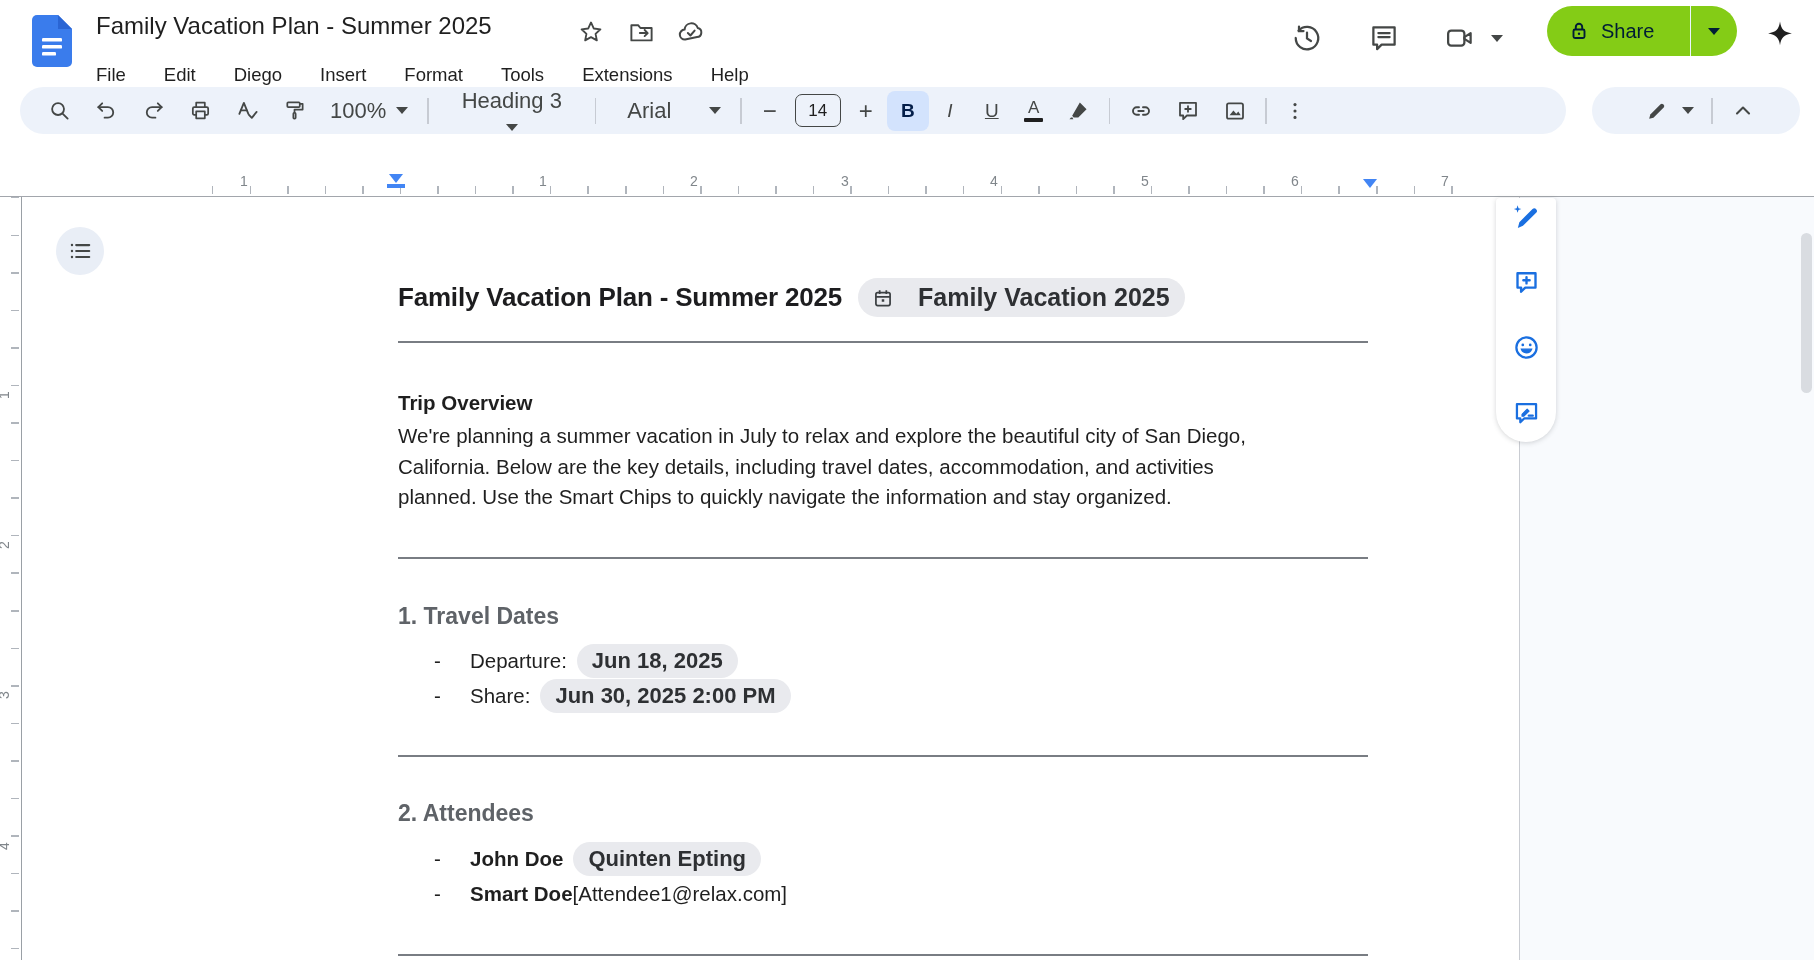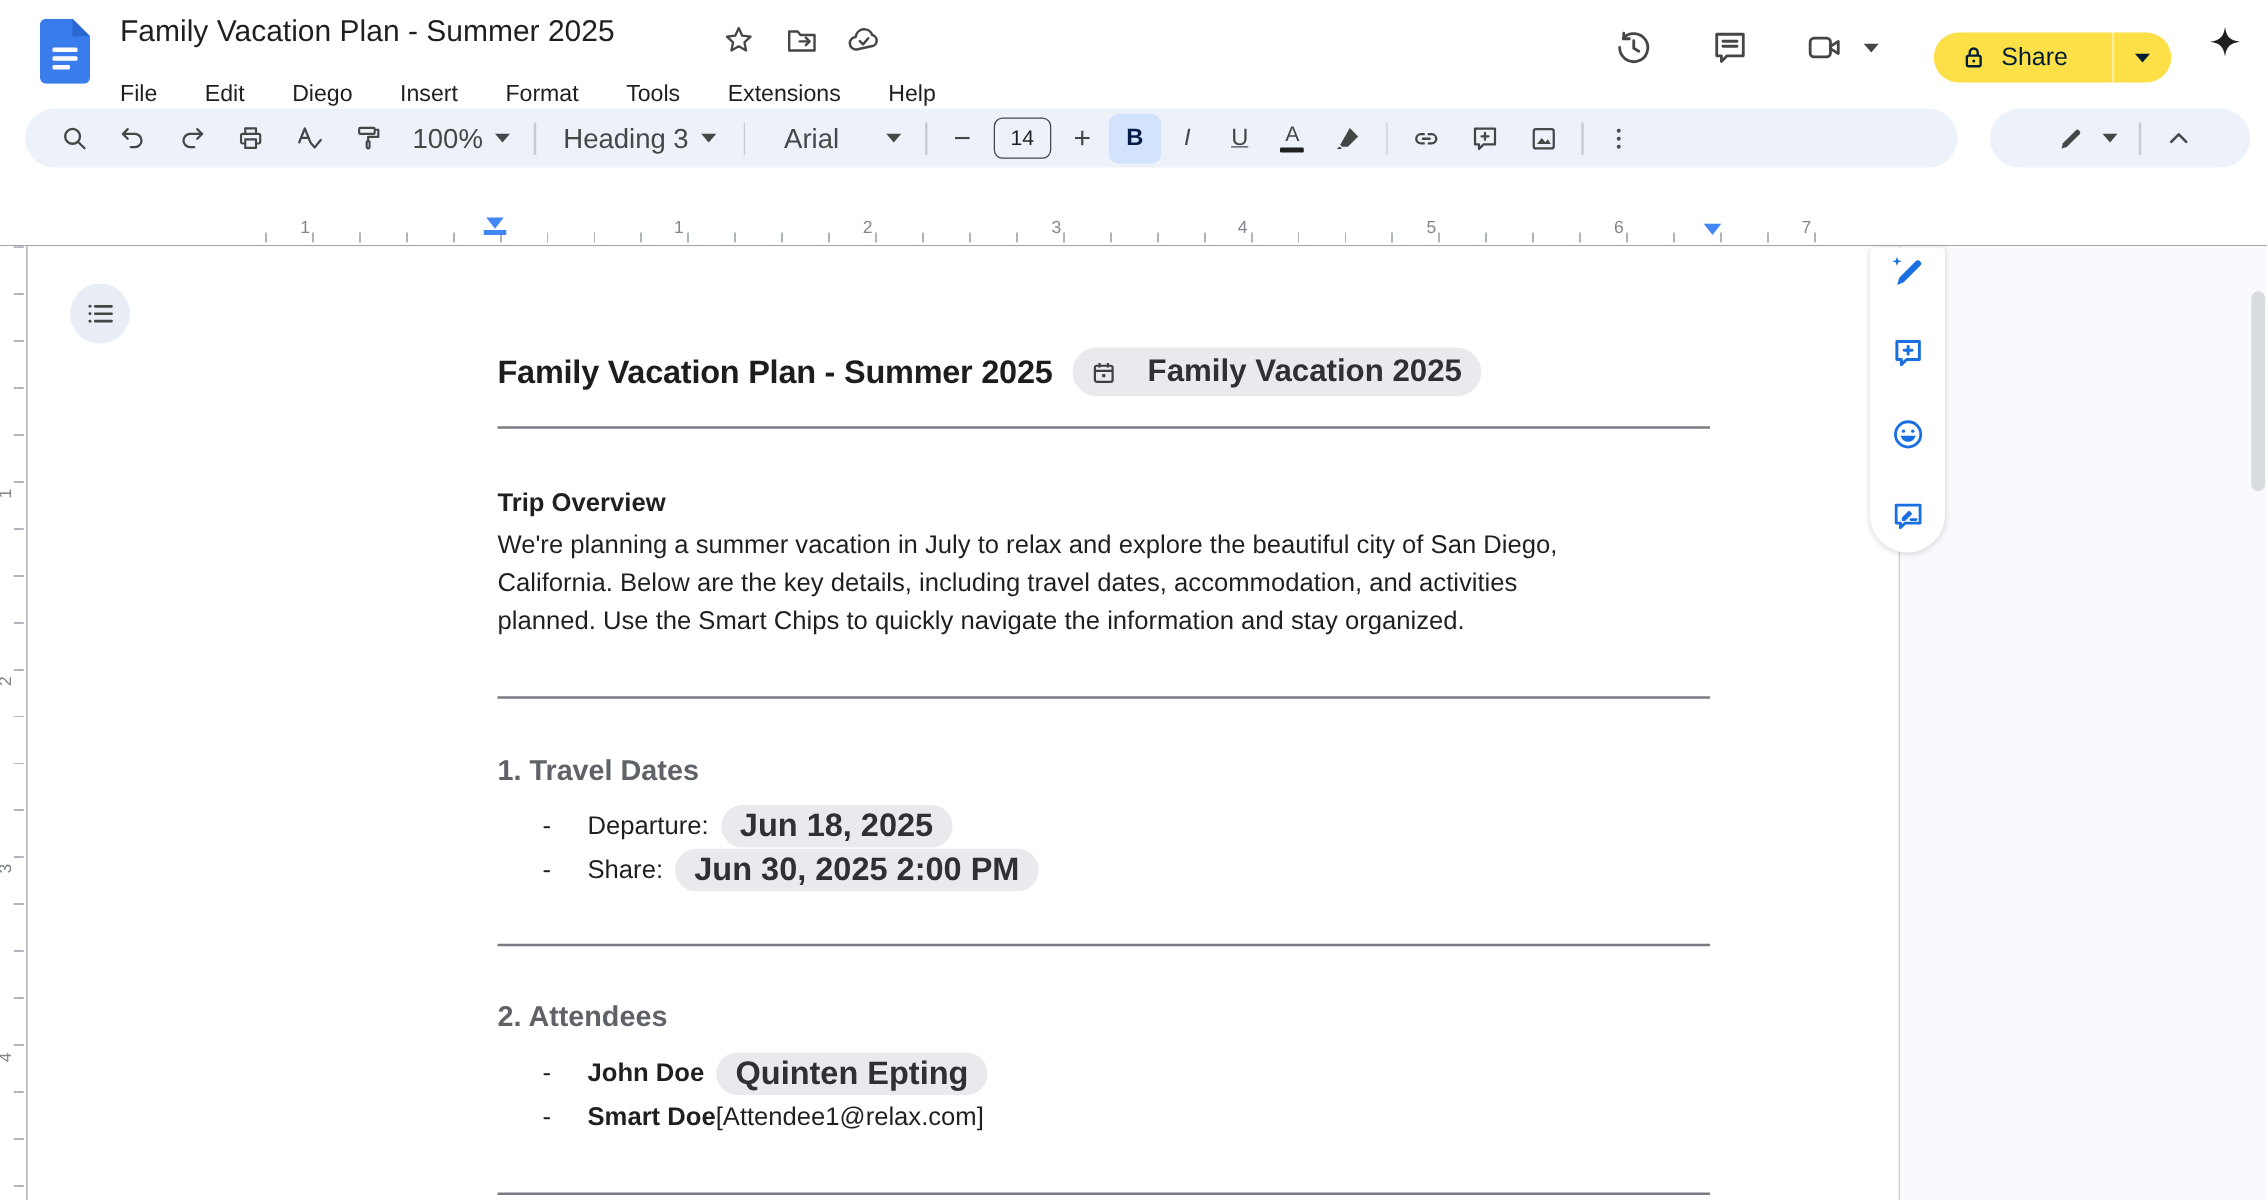--- a/index.html
+++ b/index.html
@@ -10,21 +10,21 @@
   }
   svg { display:block; }
   
   .logo { position:absolute; left:32px; top:15px; width:40px; height:52px; cursor:pointer; }
   .doc-title { position:absolute; left:96px; top:12px; font-size:24px; color:#1f1f1f; white-space:nowrap; }
   .title-ic { position:absolute; top:17px; width:30px; height:30px; display:flex; align-items:center; justify-content:center; border-radius:50%; cursor:pointer; }
   .menubar { position:absolute; left:92px; top:62px; display:flex; gap:30px; font-size:18.5px; color:#1f1f1f; }
   .menubar span { cursor:pointer; padding:2px 4px; border-radius:6px; }
   .hbtn { position:absolute; top:16px; width:44px; height:44px; border-radius:50%; display:flex; align-items:center; justify-content:center; cursor:pointer; }
   .caret { width:0; height:0; border-left:6px solid transparent; border-right:6px solid transparent; border-top:7px solid #444746; }
-  .share { position:absolute; left:1547px; top:26px; width:190px; height:40px; background:#fde047; border-radius:26px; display:flex; align-items:center; cursor:pointer; }
+  .share { position:absolute; left:1547px; top:6px; width:190px; height:50px; background:#84cc16; border-radius:26px; display:flex; align-items:center; cursor:pointer; }
   .share-main { display:flex; align-items:center; gap:10px; padding:0 14px 0 20px; height:100%; flex:1; border-right:1.5px solid #eaf5ff; }
   .share-label { font-size:20px; font-weight:500; color:#001d35; }
   .share-arrow { width:46px; height:100%; display:flex; align-items:center; justify-content:center; }
   
   .toolbar { position:absolute; left:20px; top:87px; width:1546px; height:47px; background:#edf2fa; border-radius:24px; display:flex; align-items:center; padding-left:16px; }
   .toolbar2 { position:absolute; left:1592px; top:87px; width:208px; height:47px; background:#edf2fa; border-radius:24px; display:flex; align-items:center; padding-left:44px; }
   .tb { width:47px; height:40px; display:flex; align-items:center; justify-content:center; border-radius:8px; cursor:pointer; flex:0 0 auto; }
   .tb.small { width:42px; }
   .tsep { width:1.5px; height:26px; background:#c7cbd3; margin:0 7px; flex:0 0 auto; }
   .tctl { display:flex; align-items:center; gap:10px; padding:0 12px; height:40px; border-radius:8px; cursor:pointer; font-size:22px; color:#444746; white-space:nowrap; flex:0 0 auto; }
@@ -54,21 +54,21 @@
   
   .rail { position:absolute; left:1496px; top:198px; width:60px; height:244px; background:#fff; border-radius:4px 4px 30px 30px; box-shadow:0 1px 5px rgba(60,64,67,.22); display:flex; flex-direction:column; align-items:center; padding-top:5px; gap:37px; }
   .rail .rbtn { width:28px; height:28px; display:flex; align-items:center; justify-content:center; cursor:pointer; }
   .thumb { position:absolute; left:1801px; top:233px; width:11px; height:160px; background:#d9dce1; border-radius:6px; cursor:grab; }
   
   .doc-abs { position:absolute; }
   .dtitle-row { left:398px; top:278px; display:flex; align-items:center; gap:16px; }
   .dtitle { font-size:26px; font-weight:bold; color:#1d1d1f; letter-spacing:-0.2px; white-space:nowrap; }
   .chip { display:inline-flex; align-items:center; gap:25px; background:#e9eaee; border-radius:20px; padding:2px 15px; font-weight:bold; color:#2e3033; cursor:pointer; white-space:nowrap; }
   .chip-lg { font-size:25px; height:39px; }
-  .chip-sm { font-size:26px; height:34px; margin-left:10px; }
+  .chip-sm { font-size:22px; height:34px; margin-left:10px; }
   .dhr { left:398px; width:970px; height:1.5px; background:#797d83; }
   .h3 { font-size:20.5px; font-weight:bold; color:#1f1f1f; }
   .body-line { font-size:20.5px; color:#1f1f1f; line-height:30.5px; white-space:nowrap; }
   .sec-h { font-size:23px; font-weight:bold; color:#5f6368; white-space:nowrap; }
   .li-row { display:flex; align-items:center; height:37px; font-size:20.5px; color:#1f1f1f; white-space:nowrap; }
   .li-dash { width:36px; }
   .bold { font-weight:bold; }
 </style>
 </head>
 <body>
@@ -198,21 +198,21 @@
         <rect x="4.5" y="3.5" width="13" height="5" rx="1"></rect>
         <path d="M17.5 5h3v6h-8.5v3.5"></path>
         <rect x="10.8" y="14.5" width="2.4" height="6" rx="1"></rect>
       </svg>
     </div>
     <div class="tctl">
       <span>100%</span>
       <span class="caret"></span>
     </div>
     <div class="tsep"></div>
-    <div class="tctl" style="width:152px; justify-content:center;">
+    <div class="tctl" style="width:152px; justify-content:flex-end;flex-direction:column;">
       <span>Heading 3</span>
       <span class="caret"></span>
     </div>
     <div class="tsep"></div>
     <div class="tctl" style="width:130px; justify-content:space-between; padding-left:24px;">
       <span>Arial</span>
       <span class="caret"></span>
     </div>
     <div class="tsep"></div>
     <div class="tb small">

